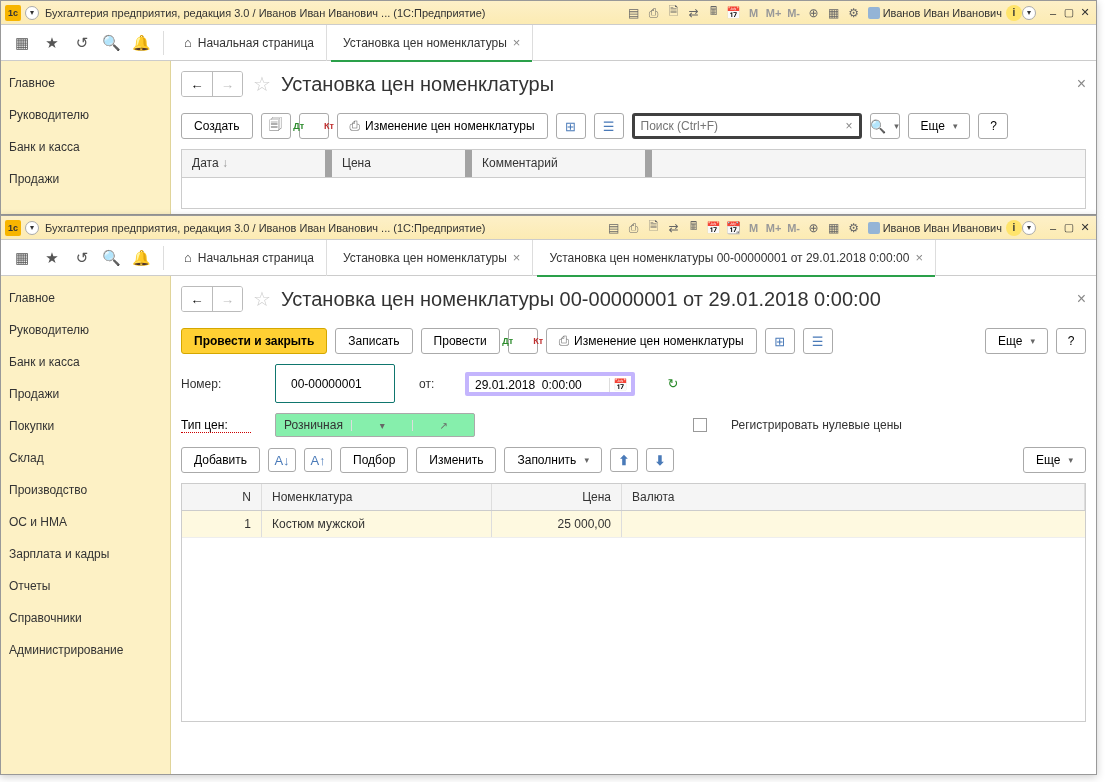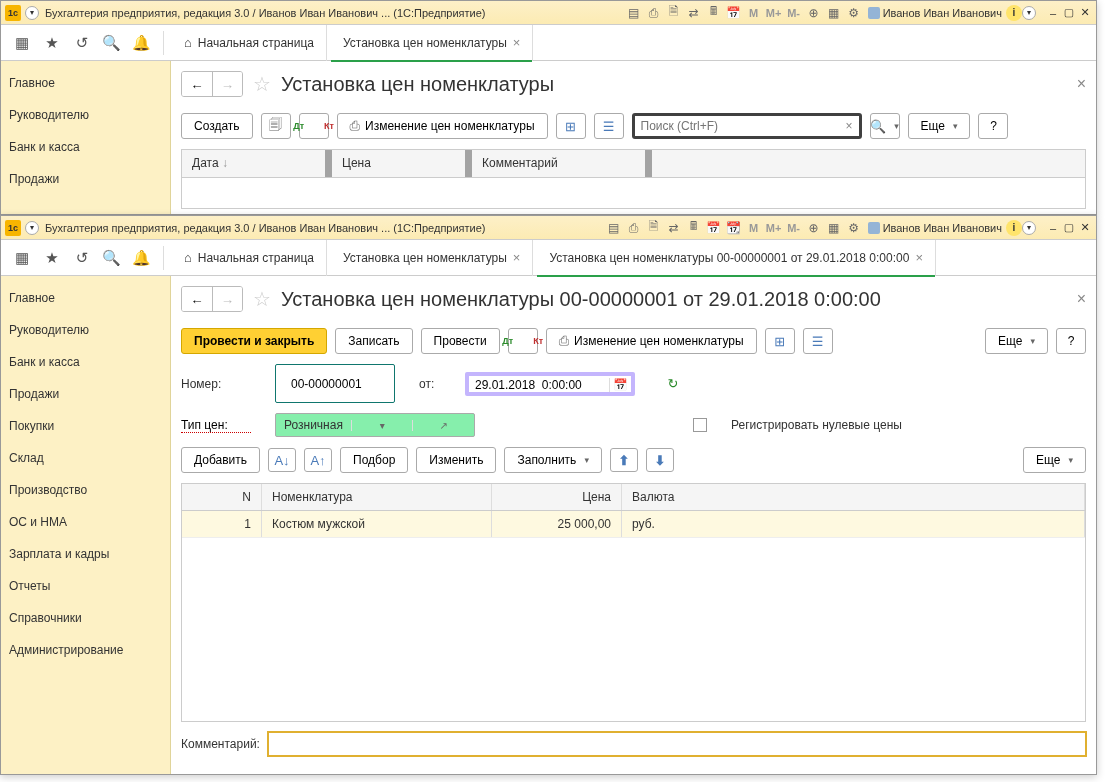--- a/index.html
+++ b/index.html
@@ -333,24 +333,19 @@
           <div class="th col-n">N</div>
           <div class="th col-nom">Номенклатура</div>
           <div class="th col-price">Цена</div>
           <div class="th col-cur">Валюта</div>
         </div>
         <div class="table2-body">
           <div class="table2-row">
             <div class="td col-n">1</div>
             <div class="td col-nom">Костюм мужской</div>
             <div class="td col-price">25 000,00</div>
-            <div class="td col-cur">руб.</div>
           </div>
         </div>
       </div>
 
-      <div class="comment-row">
-        <span class="form-label">Комментарий:</span>
-        <input class="comment-input" style="">
-      </div>
     </div>
   </div>
 </div>
 
 </body></html>

